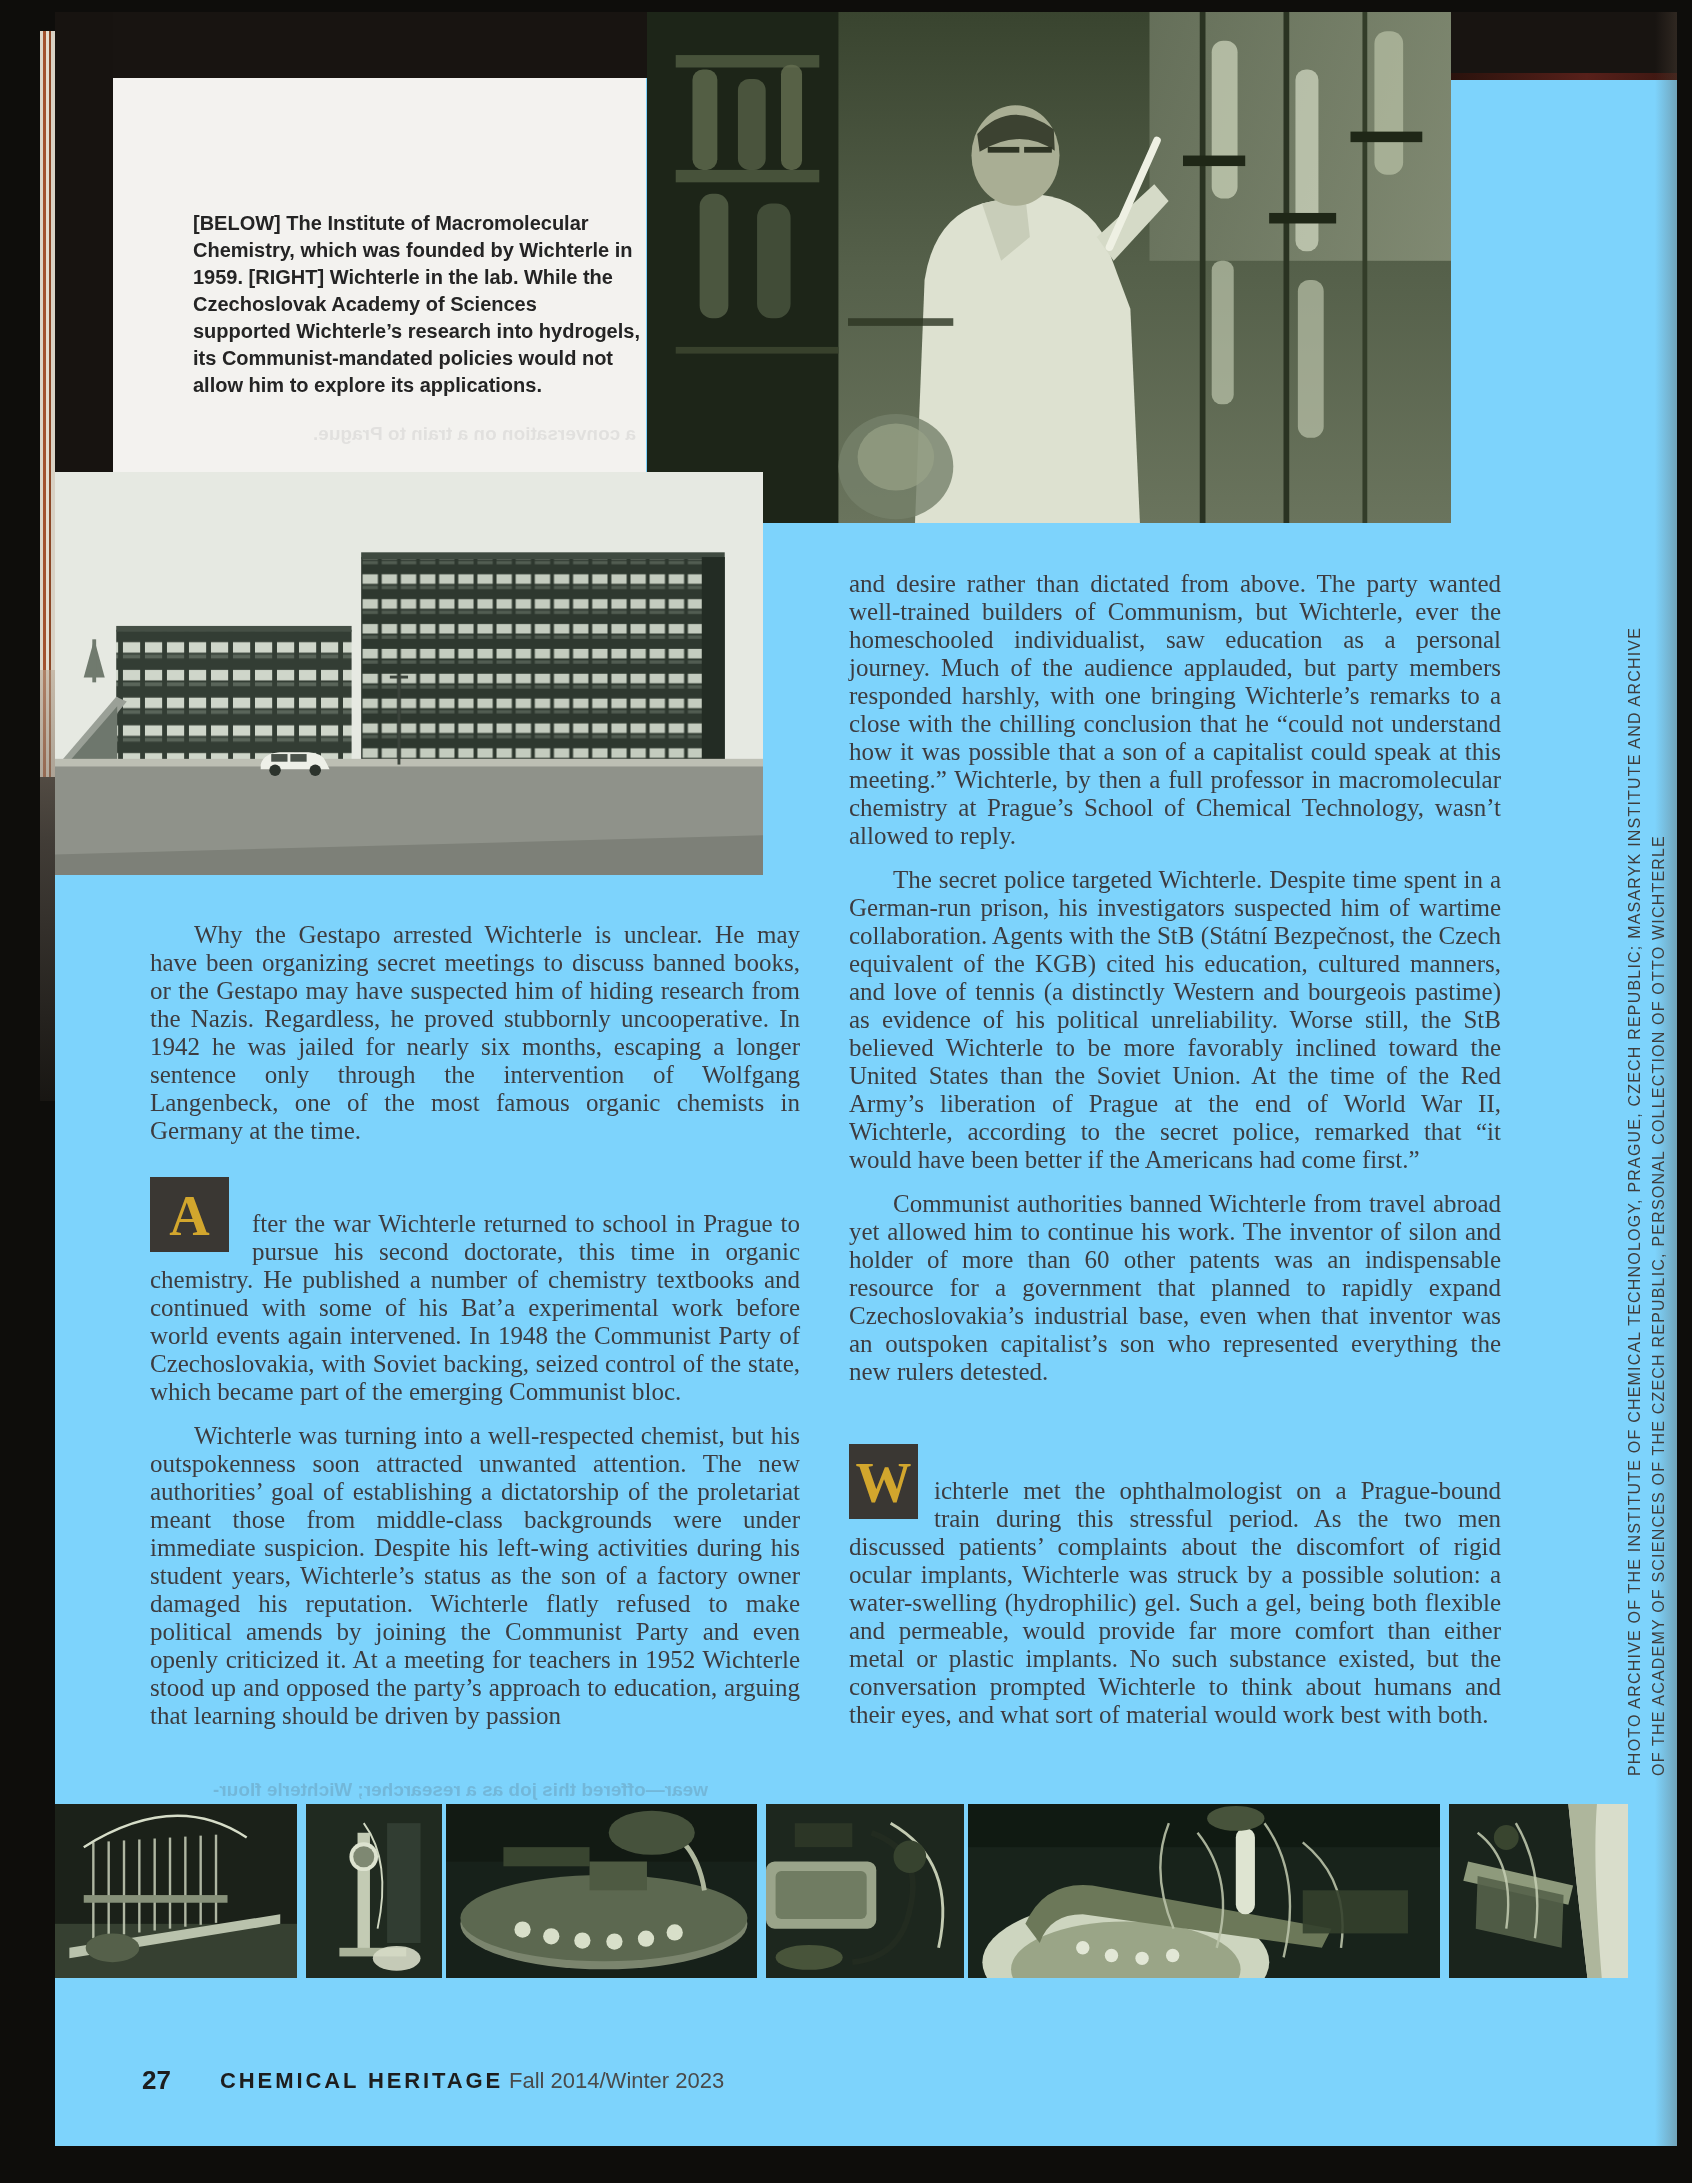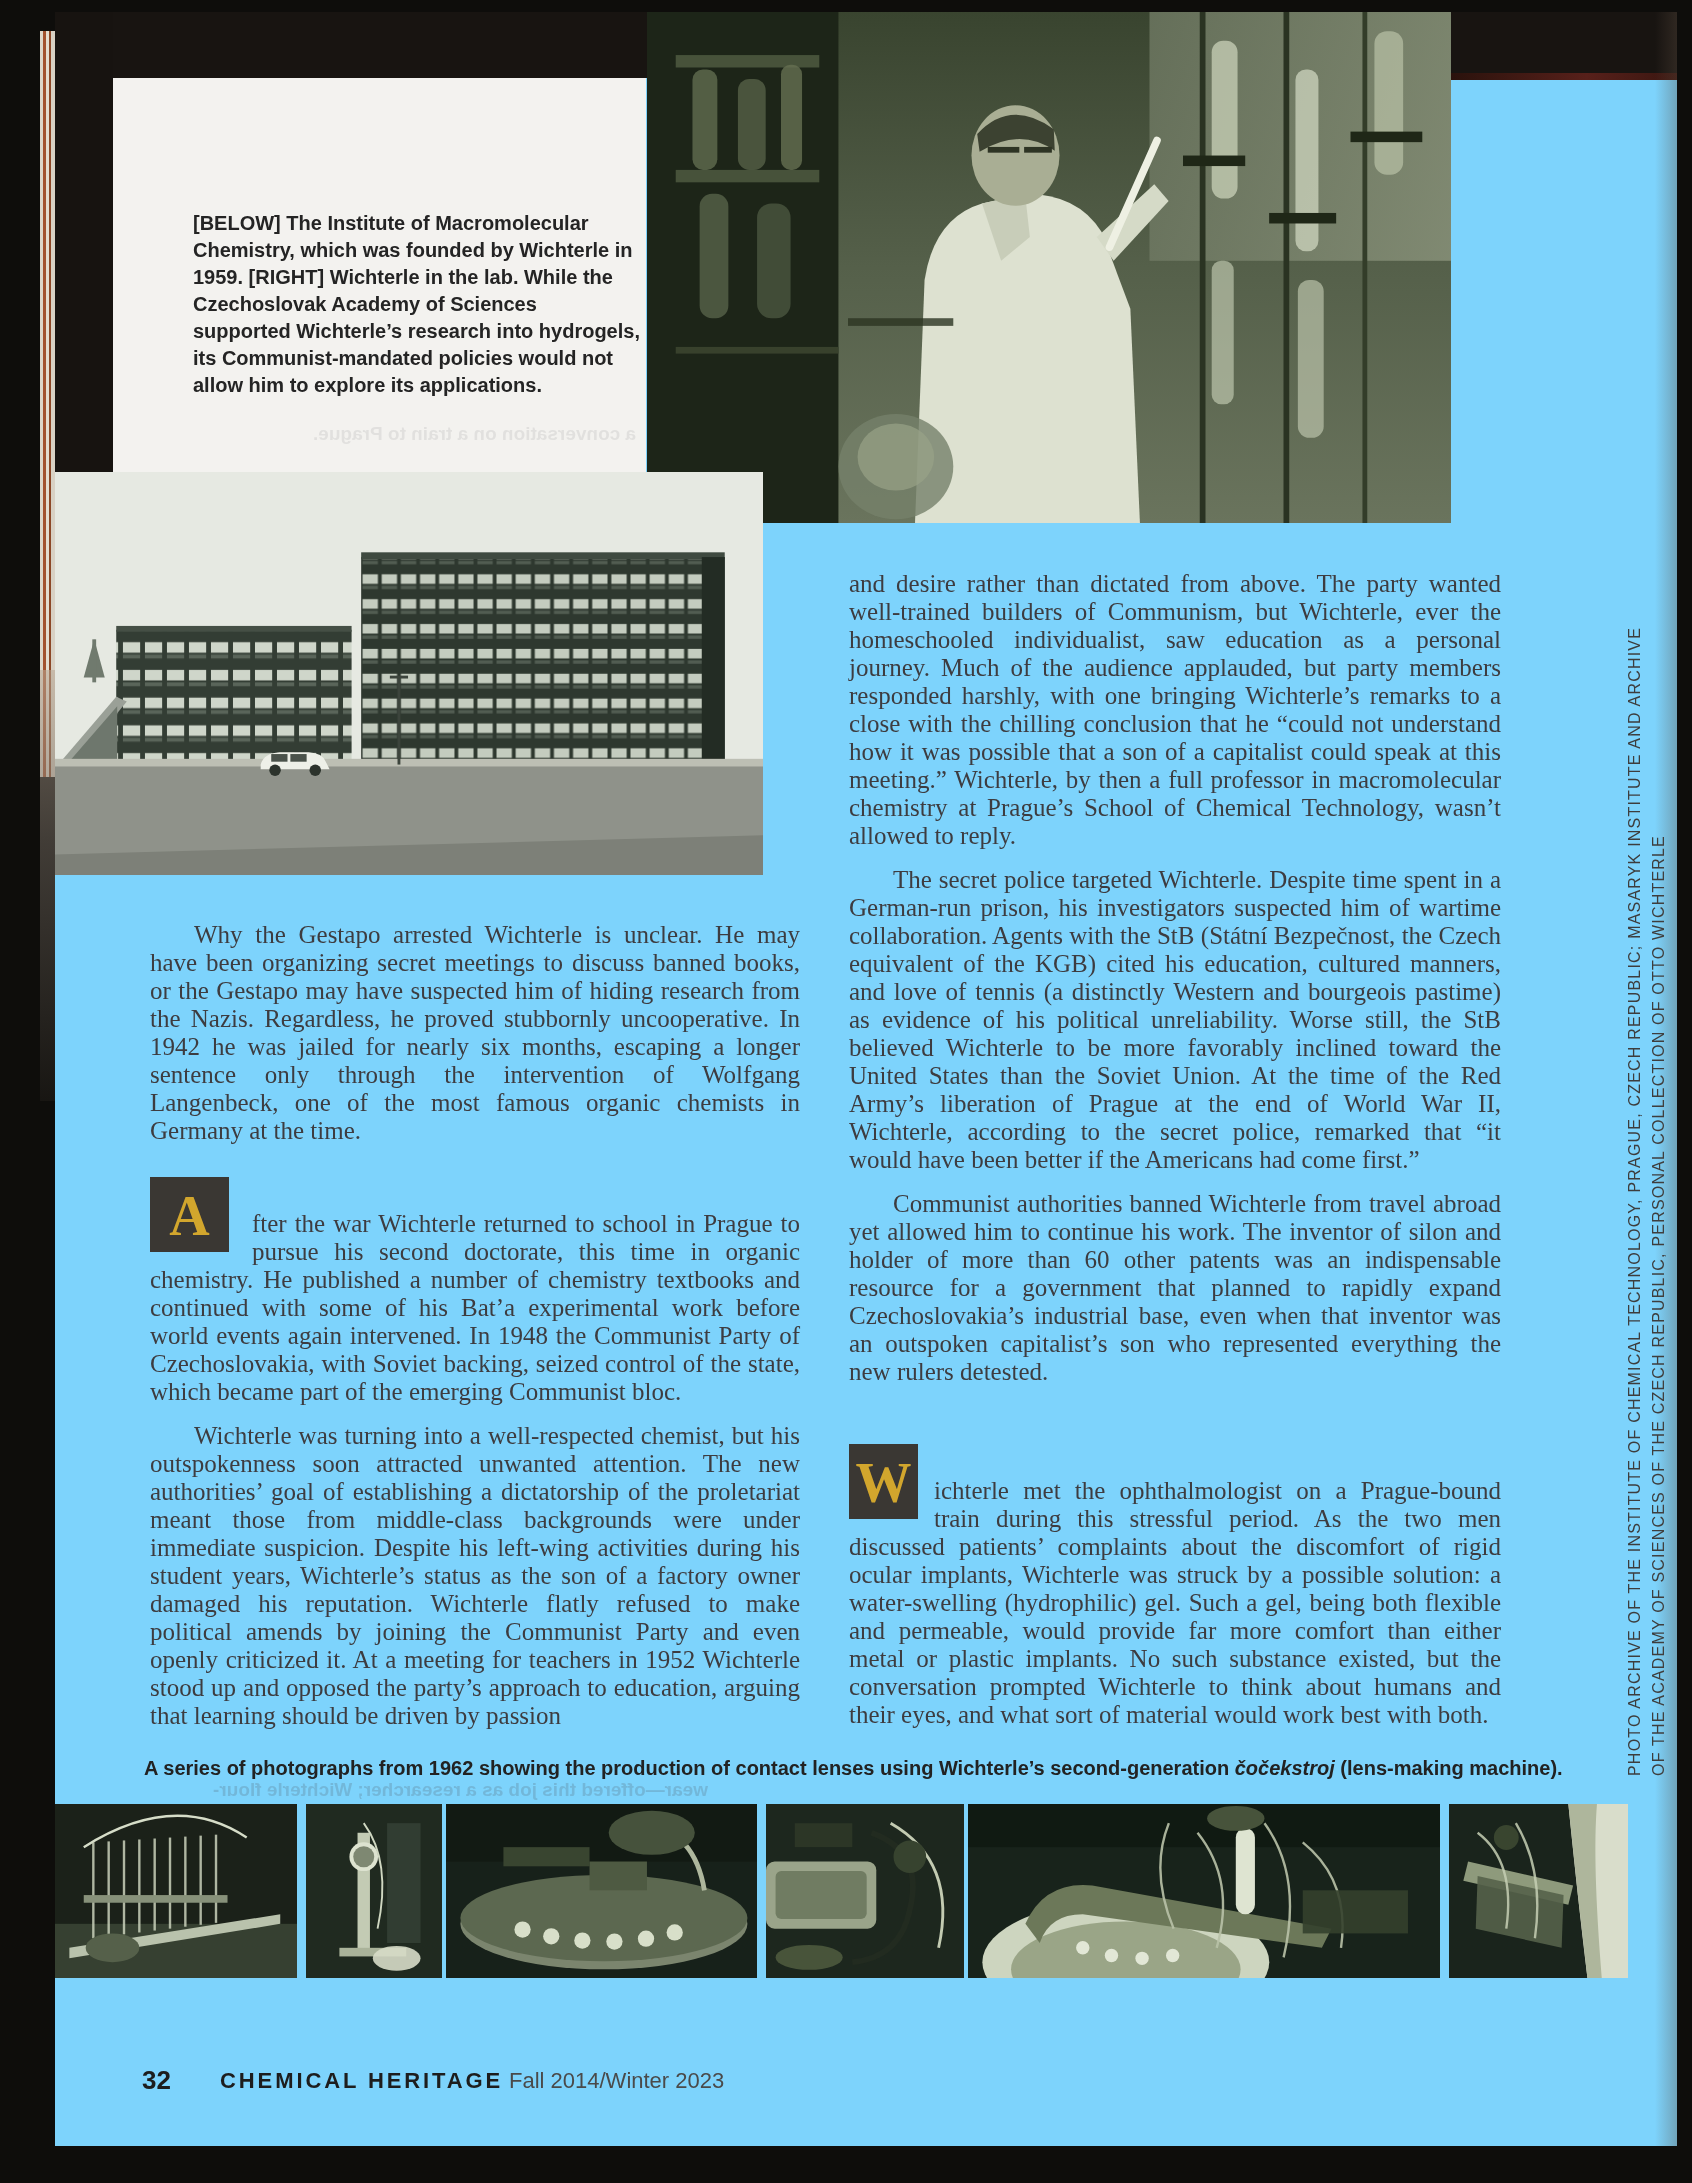--- a/index.html
+++ b/index.html
@@ -249,23 +249,20 @@
       <p class="mt-w">
         <span class="dc-float w">
           <span class="dc-box">
             <span class="dc-letter">W</span>
           </span>
         </span>
         <span>ichterle met the ophthalmologist on a Prague-bound train during this stressful period. As the two men discussed patients’ complaints about the discomfort of rigid ocular implants, Wichterle was struck by a possible solution: a water-swelling (hydrophilic) gel. Such a gel, being both flexible and permeable, would provide far more comfort than either metal or plastic implants. No such substance existed, but the conversation prompted Wichterle to think about humans and their eyes, and what sort of material would work best with both.</span>
       </p>
     </div>
 
-    <div class="bottom-caption">
-      <span>A series of photographs from 1962 showing the production of contact lenses using Wichterle’s second-generation </span><span class="it">čočekstroj</span><span> (lens-making machine).</span>
-    </div>
     <div class="ghost ghost-strip">wear—offered this job as a researcher; Wichterle flour-</div>
 
     <div class="strip-photo sp1">
       <svg viewBox="0 0 505 363" preserveAspectRatio="none">
         <rect width="505" height="363" fill="#1b2119"></rect>
         <rect x="0" y="250" width="505" height="113" fill="#3a4434" opacity="0.9"></rect>
         <path d="M30 300 L470 230 L470 250 L30 322 Z" fill="#b9c2ac"></path>
         <g stroke="#c9d1bb" stroke-width="5" opacity="0.85">
           <line x1="80" y1="80" x2="80" y2="280"></line>
             <line x1="112" y1="78" x2="112" y2="276"></line>
@@ -364,21 +361,21 @@
         <circle cx="120" cy="70" r="26" fill="#39452f"></circle>
       </svg>
     </div>
 
     <div class="credit">
       <span class="credit-1">PHOTO ARCHIVE OF THE INSTITUTE OF CHEMICAL TECHNOLOGY, PRAGUE, CZECH REPUBLIC; MASARYK INSTITUTE AND ARCHIVE</span>
       <span class="credit-2">OF THE ACADEMY OF SCIENCES OF THE CZECH REPUBLIC, PERSONAL COLLECTION OF OTTO WICHTERLE</span>
     </div>
 
     <div class="footer">
-      <span class="pagenum">32</span>
+      <span class="pagenum">27</span>
       <span class="mag">CHEMICAL HERITAGE</span>
       <span class="issue">Fall 2014/Winter 2023</span>
     </div>
 
     <div class="page-right-shade"></div>
   </div>
 </div>
 
 
 </body></html>

